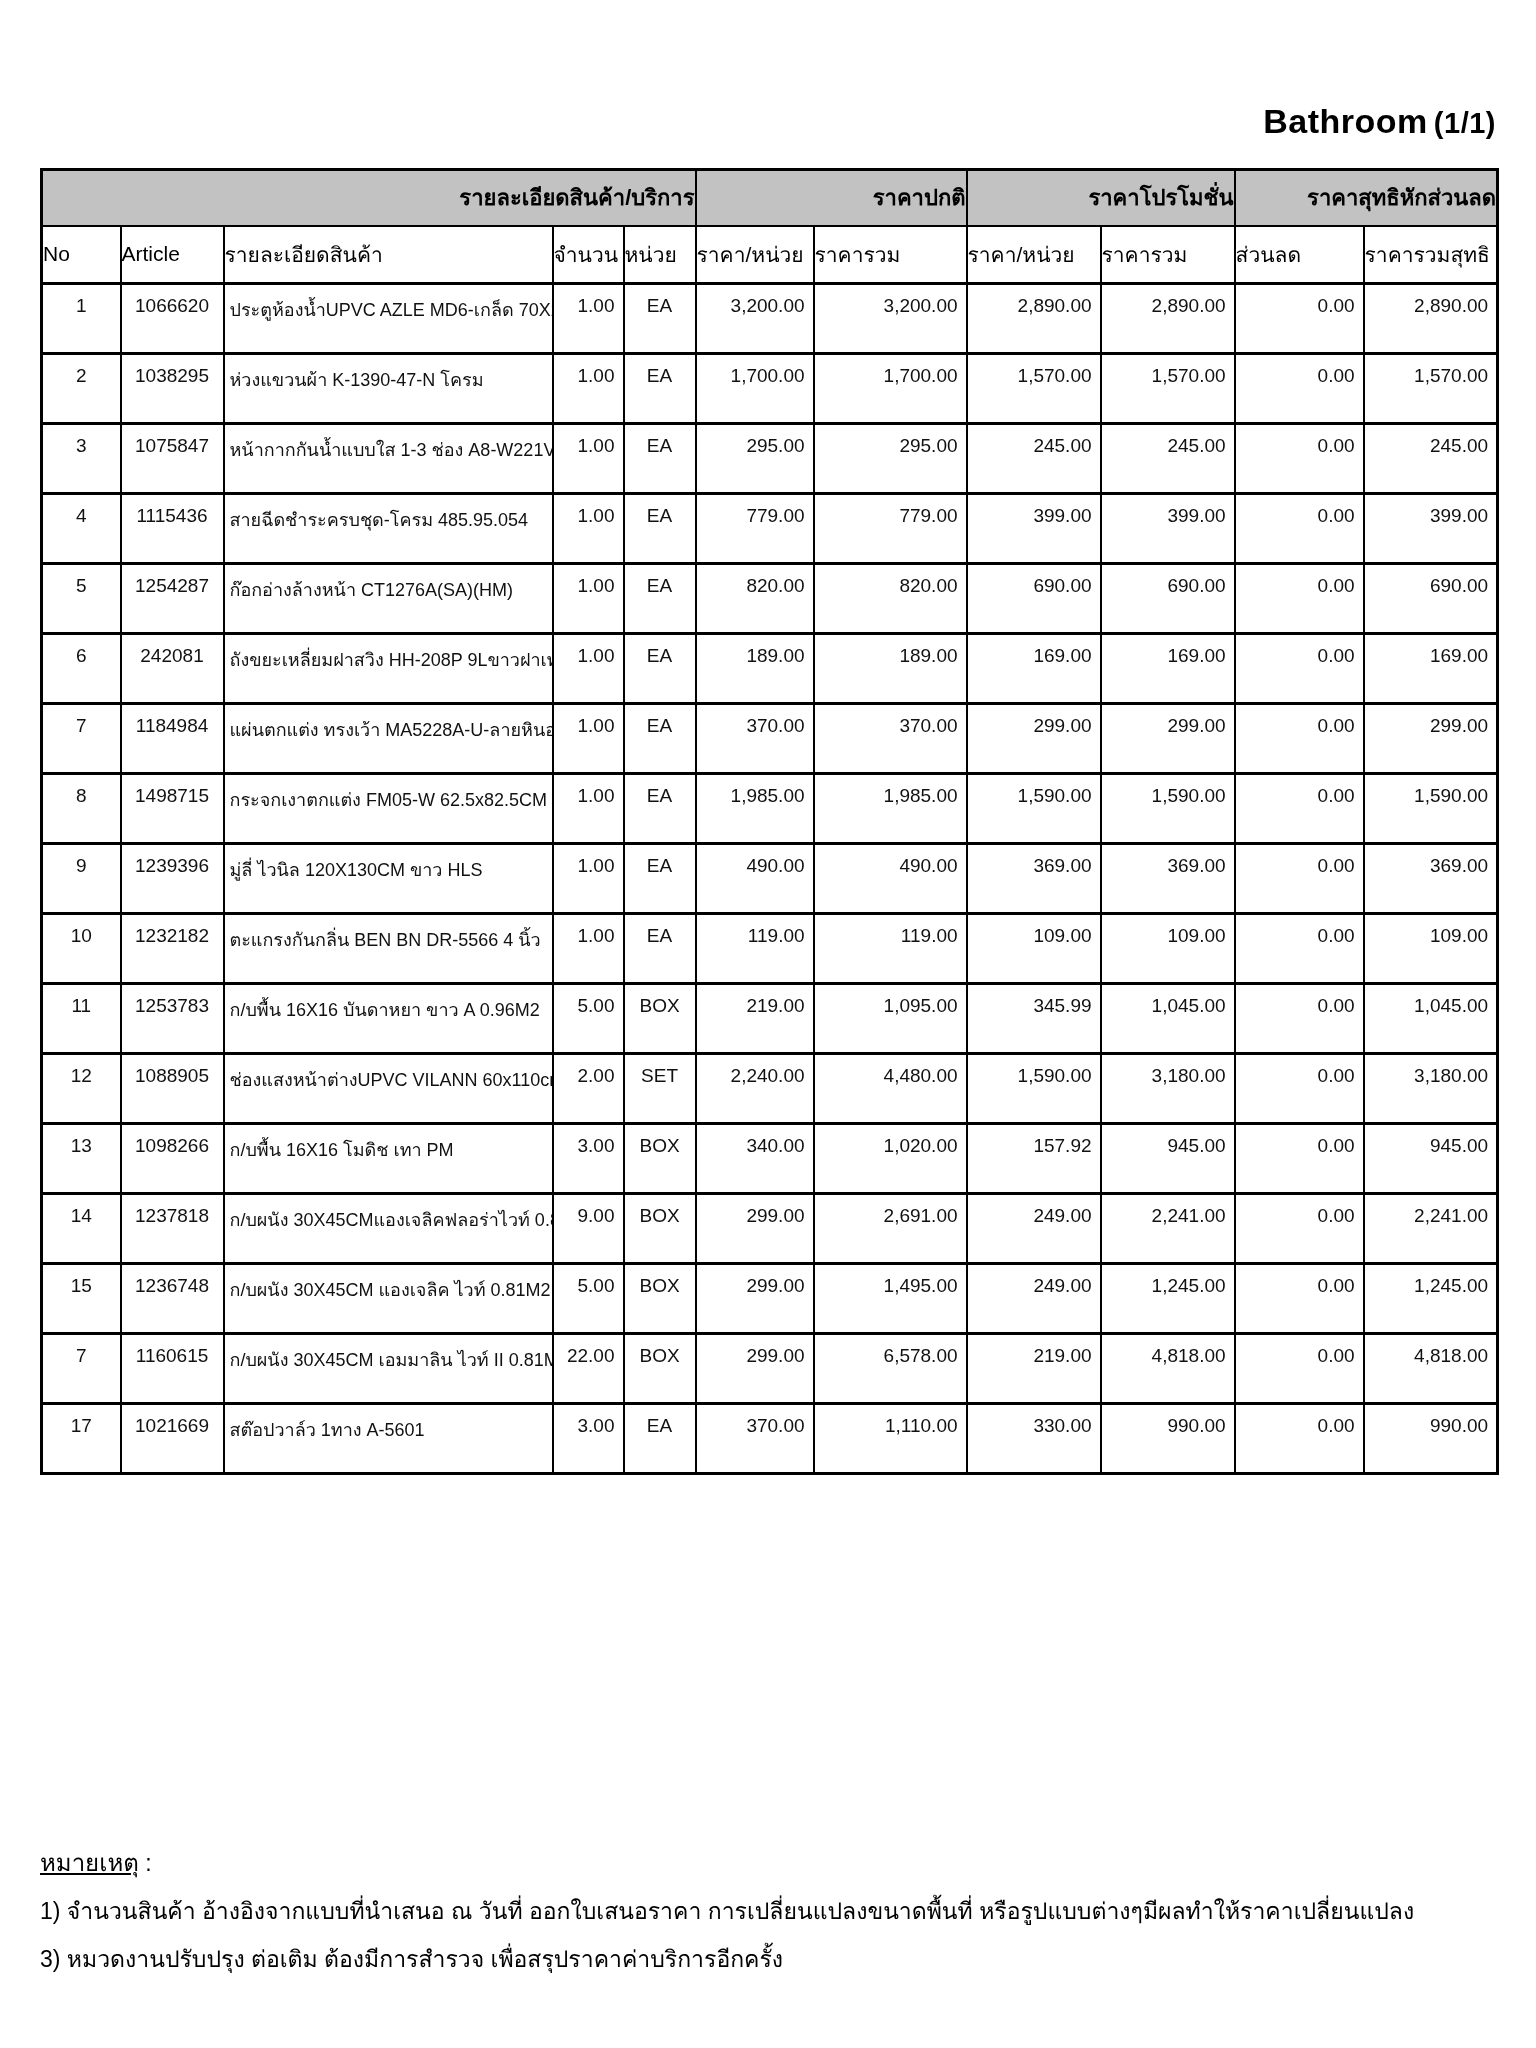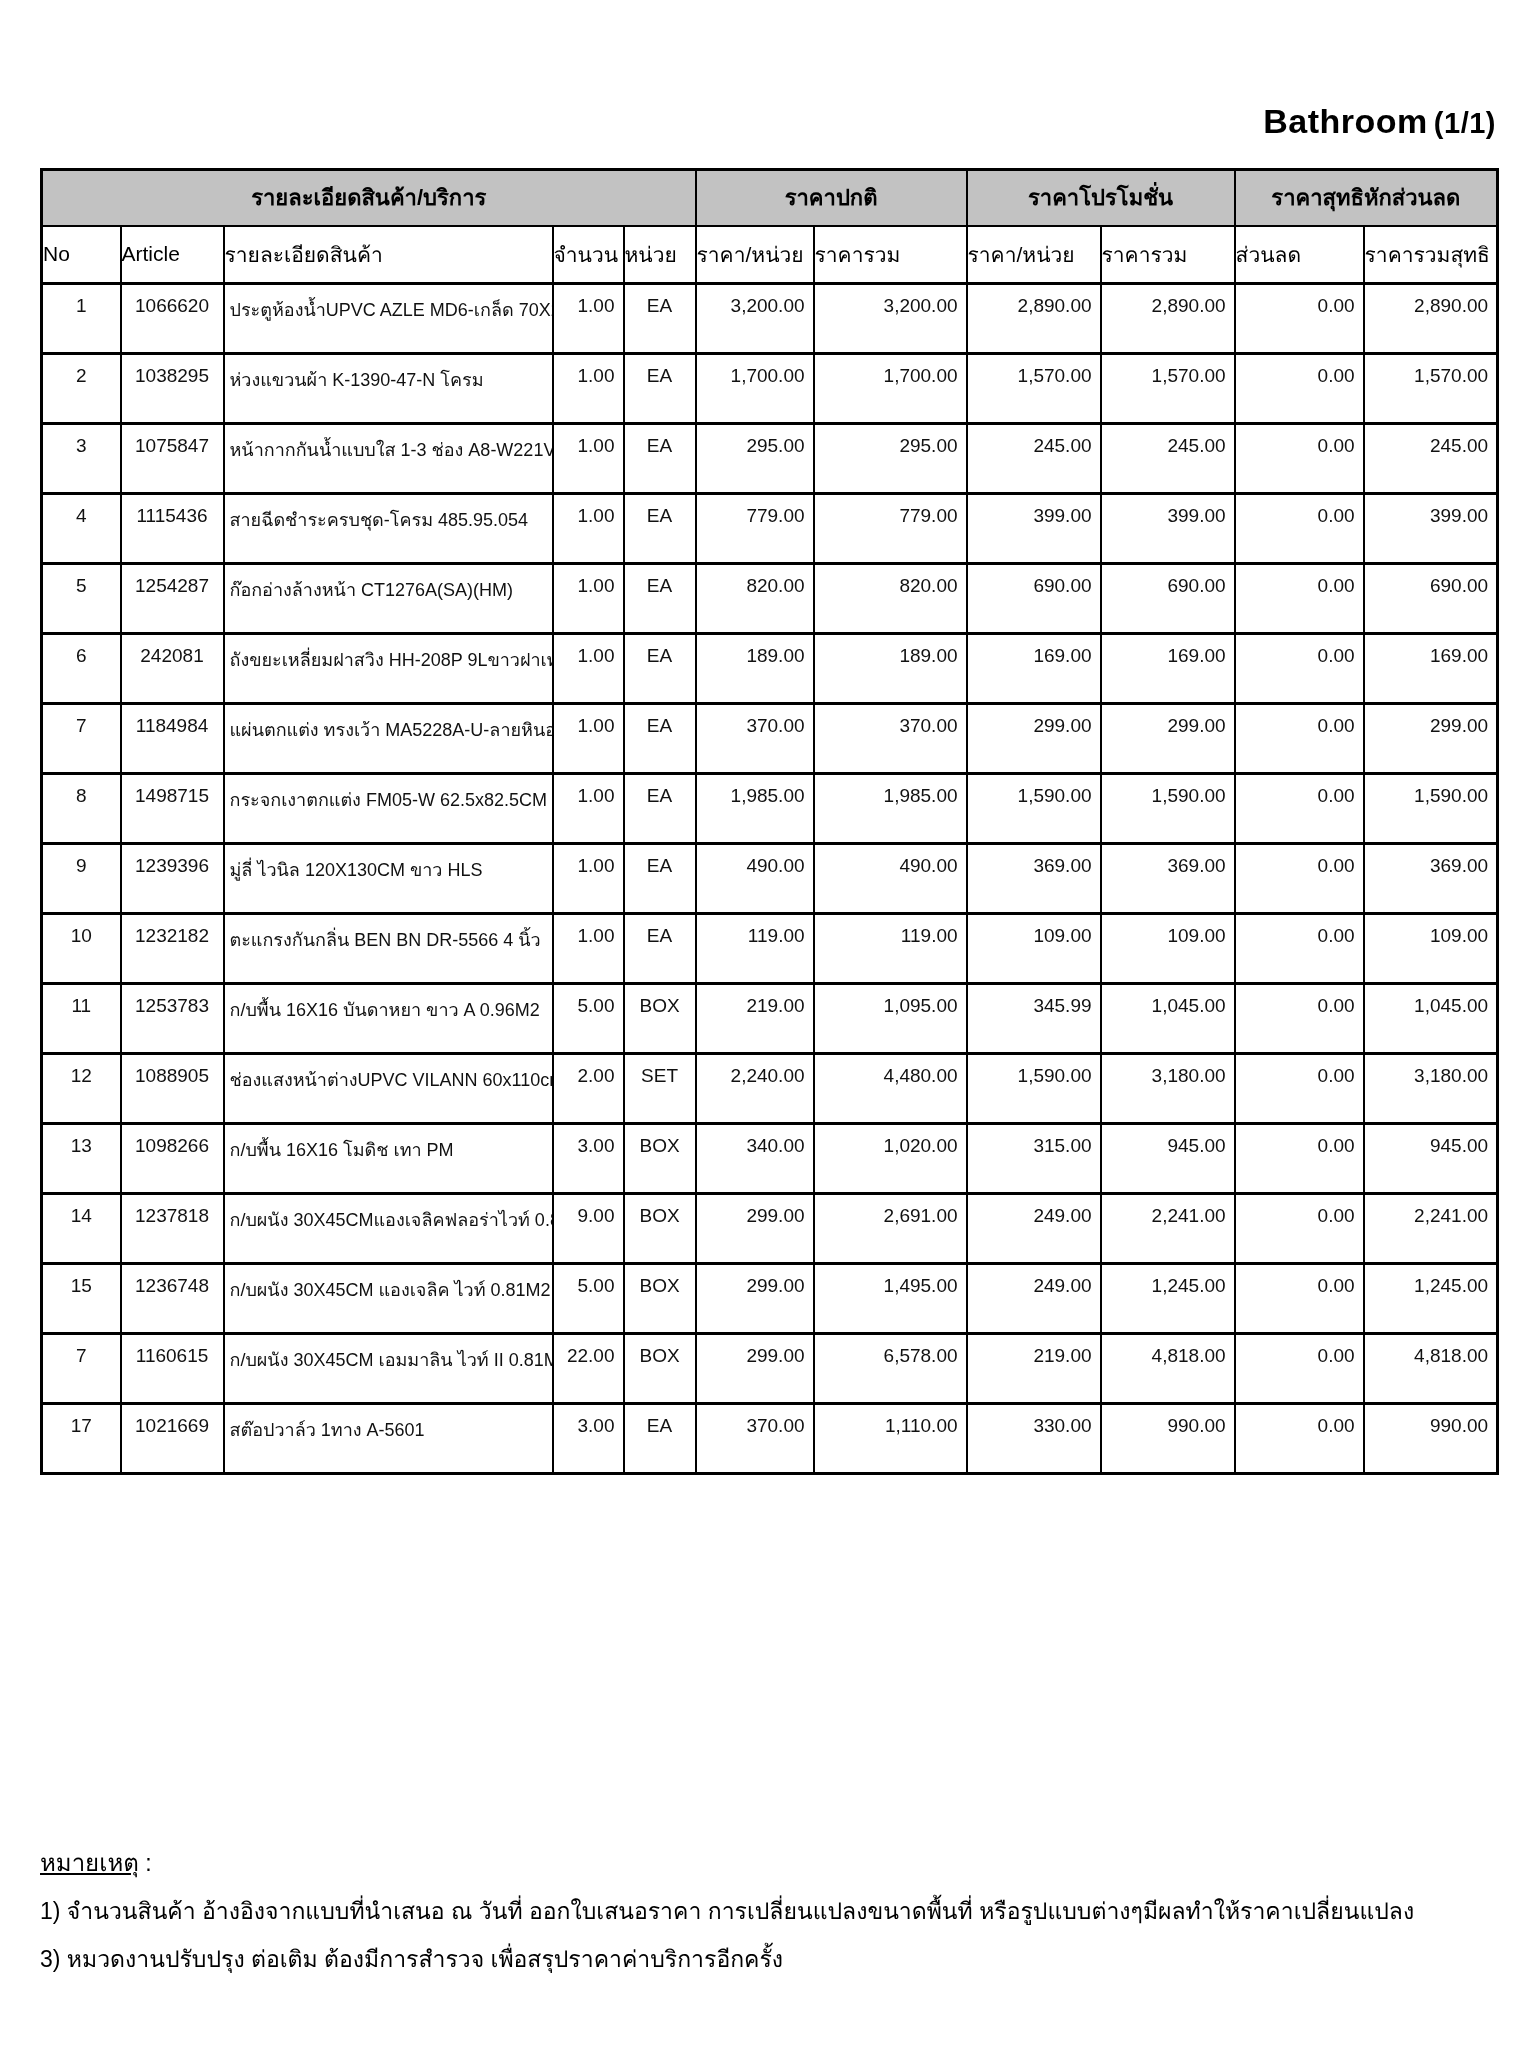--- a/index.html
+++ b/index.html
@@ -17,21 +17,21 @@
   table.quote {
     position:absolute; left:40px; top:168px; width:1456px;
     border-collapse:collapse; table-layout:fixed;
     border:3px solid #000;
   }
   table.quote th, table.quote td { border:2px solid #000; }
   table.quote tbody tr { border-top:3px solid #000; }
 
   thead tr.group th {
     height:56px; background:#c2c2c2; font-size:22px; font-weight:bold;
-    text-align:center; vertical-align:middle;
+    text-align:right; vertical-align:middle;
   }
   thead tr.cols th {
     height:58px; background:#ffffff; font-size:21px; font-weight:normal;
     text-align:left; vertical-align:middle;
   }
   tbody td {
     height:70px; vertical-align:top; padding-top:10px;
     font-size:19px; color:#111; background:#fff;
   }
   td.c-center { text-align:center; }
@@ -246,21 +246,21 @@
           <td class="c-right">3,180.00</td>
         </tr>
         <tr>
           <td class="c-center">13</td>
           <td class="c-center">1098266</td>
           <td class="c-desc">ก/บพื้น 16X16 โมดิช เทา PM</td>
           <td class="c-right">3.00</td>
           <td class="c-center">BOX</td>
           <td class="c-right">340.00</td>
           <td class="c-right">1,020.00</td>
-          <td class="c-right">315.00</td>
+          <td class="c-right">157.92</td>
           <td class="c-right">945.00</td>
           <td class="c-right">0.00</td>
           <td class="c-right">945.00</td>
         </tr>
         <tr>
           <td class="c-center">14</td>
           <td class="c-center">1237818</td>
           <td class="c-desc">ก/บผนัง 30X45CMแองเจลิคฟลอร่าไวท์ 0.81M</td>
           <td class="c-right">9.00</td>
           <td class="c-center">BOX</td>

